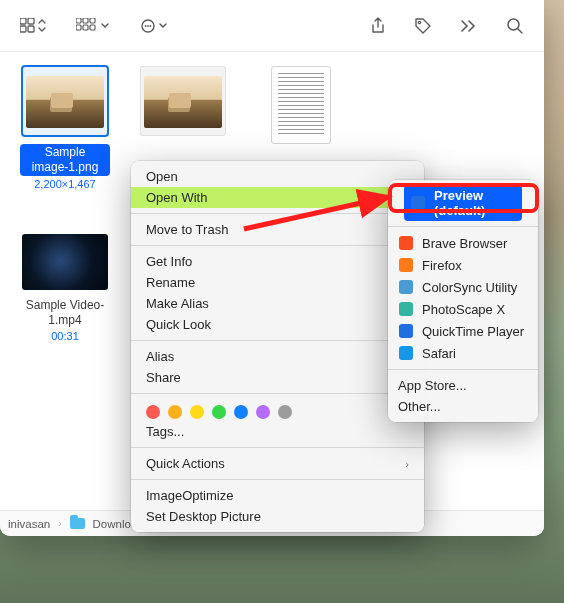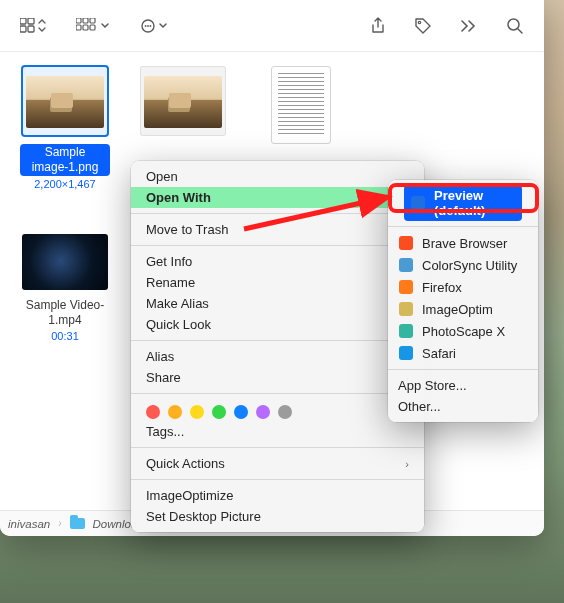--- a/index.html
+++ b/index.html
@@ -44,35 +44,35 @@
 .thumb-photo::after { content: ''; position: absolute; left: 32%; top: 32%; width: 22px; height: 15px; background: #d6b88b; border-radius: 2px; box-shadow: -1px 4px 0 #b39868; }
 .sel .thumb { outline: 2px solid #1173e3; outline-offset: -1px; background:#e9f2ff; }
 .fname { margin-top: 8px; text-align: center; font-size: 12px; line-height: 1.25; color:#3a3a3a; max-width: 100%; }
 .sel .fname { background:#0a60ff; color:#fff; border-radius:4px; padding: 1px 5px; }
 .fmeta { font-size: 11px; color:#0a60ff; margin-top: 2px; }
 .doc-thumb { width: 60px; height: 78px; margin: 0 auto; background: #fff; border:1px solid #d4d4d4; border-radius:3px; padding:6px; }
 .doc-lines { width:100%; height:100%;
   background: repeating-linear-gradient(180deg, #9a9a9a 0, #9a9a9a 1px, transparent 1px, transparent 4px);
 }
 .video-thumb { width:86px; height:56px; background: radial-gradient(circle at 45% 48%, #2a4a7a 0%, #081525 55%, #030910 100%); border-radius:3px; position:relative; }
-.pathbar { position: absolute; left:0; right:0; bottom:0; height:26px; display:flex; align-items:center; gap:8px; padding:0 8px; background:#fafafa; border-top:1px solid #e6e6e6; font-size:11.5px; color:#5b5b5b;font-style:italic;}
+.pathbar { position: absolute; left:0; right:0; bottom:0; height:26px; display:flex; align-items:center; gap:8px; padding:0 8px; background:#fafafa; border-top:1px solid #e6e6e6; font-size:11.5px; color:#5b5b5b;}
 .pathbar .chev { color:#b6b6b6; font-size:10px; }
 .folder-mini { width:15px; height:11px; background:#4fbcf0; border-radius:2px; position:relative; }
 .folder-mini::before { content:''; position:absolute; top:-3px; left:0; width:8px; height:4px; background:#4fbcf0; border-radius:2px 2px 0 0; }
 
 .ctx-menu {
   position: absolute; left: 131px; top: 161px; width: 293px;
   background: rgba(245,245,245,0.97);
   backdrop-filter: blur(20px);
   border-radius: 8px;
   box-shadow: 0 0 0 0.5px rgba(0,0,0,0.18), 0 10px 36px rgba(0,0,0,0.35);
   padding: 5px 0; font-size: 13px; color:#262626;
 }
 .ctx-item { padding: 3px 15px; display:flex; align-items:center; justify-content:space-between; }
-.ctx-item[data-highlight="true"] { background:#86efac;font-weight:bold; }
+.ctx-item[data-highlight="true"] { background:#bef264; }
 .ctx-sep { height: 1px; background: rgba(0,0,0,0.12); margin: 5px 0; }
 .ctx-arrow { font-size: 11px; color:#6f6f6f; }
 .tag-dots { display:flex; gap:8px; padding: 6px 15px 2px; }
 .tag-dot { width:14px; height:14px; border-radius:50%; }
 .submenu {
   position: absolute; left: 388px; top: 180px; width: 150px;
   background: rgba(245,245,245,0.97);
   border-radius: 8px;
   box-shadow: 0 0 0 0.5px rgba(0,0,0,0.18), 0 10px 36px rgba(0,0,0,0.35);
   padding: 5px 0; font-size: 13px; color:#262626;
@@ -255,48 +255,48 @@
       <span class="sub-icon">
         <svg width="16" height="16">
           <rect x="1" y="1" width="14" height="14" rx="3" fill="#fb4d1f"></rect>
         </svg>
       </span>
       <span>Brave Browser</span>
     </div>
     <div class="sub-item">
       <span class="sub-icon">
         <svg width="16" height="16">
+          <rect x="1" y="1" width="14" height="14" rx="3" fill="#ff7b1a"></rect>
+        </svg>
+      </span>
+      <span>Firefox</span>
+    </div>
+    <div class="sub-item">
+      <span class="sub-icon">
+        <svg width="16" height="16">
           <rect x="1" y="1" width="14" height="14" rx="3" fill="#4a9bd4"></rect>
         </svg>
       </span>
       <span>ColorSync Utility</span>
     </div>
     <div class="sub-item">
       <span class="sub-icon">
         <svg width="16" height="16">
-          <rect x="1" y="1" width="14" height="14" rx="3" fill="#ff7b1a"></rect>
-        </svg>
-      </span>
-      <span>Firefox</span>
-    </div>
-    <div class="sub-item">
-      <span class="sub-icon">
-        <svg width="16" height="16">
-          <rect x="1" y="1" width="14" height="14" rx="3" fill="#d4b85a"></rect>
-        </svg>
-      </span>
-      <span>ImageOptim</span>
-    </div>
-    <div class="sub-item">
-      <span class="sub-icon">
-        <svg width="16" height="16">
           <rect x="1" y="1" width="14" height="14" rx="3" fill="#33b5a0"></rect>
         </svg>
       </span>
       <span>PhotoScape X</span>
+    </div>
+    <div class="sub-item">
+      <span class="sub-icon">
+        <svg width="16" height="16">
+          <rect x="1" y="1" width="14" height="14" rx="3" fill="#1f6fe0"></rect>
+        </svg>
+      </span>
+      <span>QuickTime Player</span>
     </div>
     <div class="sub-item">
       <span class="sub-icon">
         <svg width="16" height="16">
           <rect x="1" y="1" width="14" height="14" rx="3" fill="#1796e6"></rect>
         </svg>
       </span>
       <span>Safari</span>
     </div>
     <div class="ctx-sep"></div>

